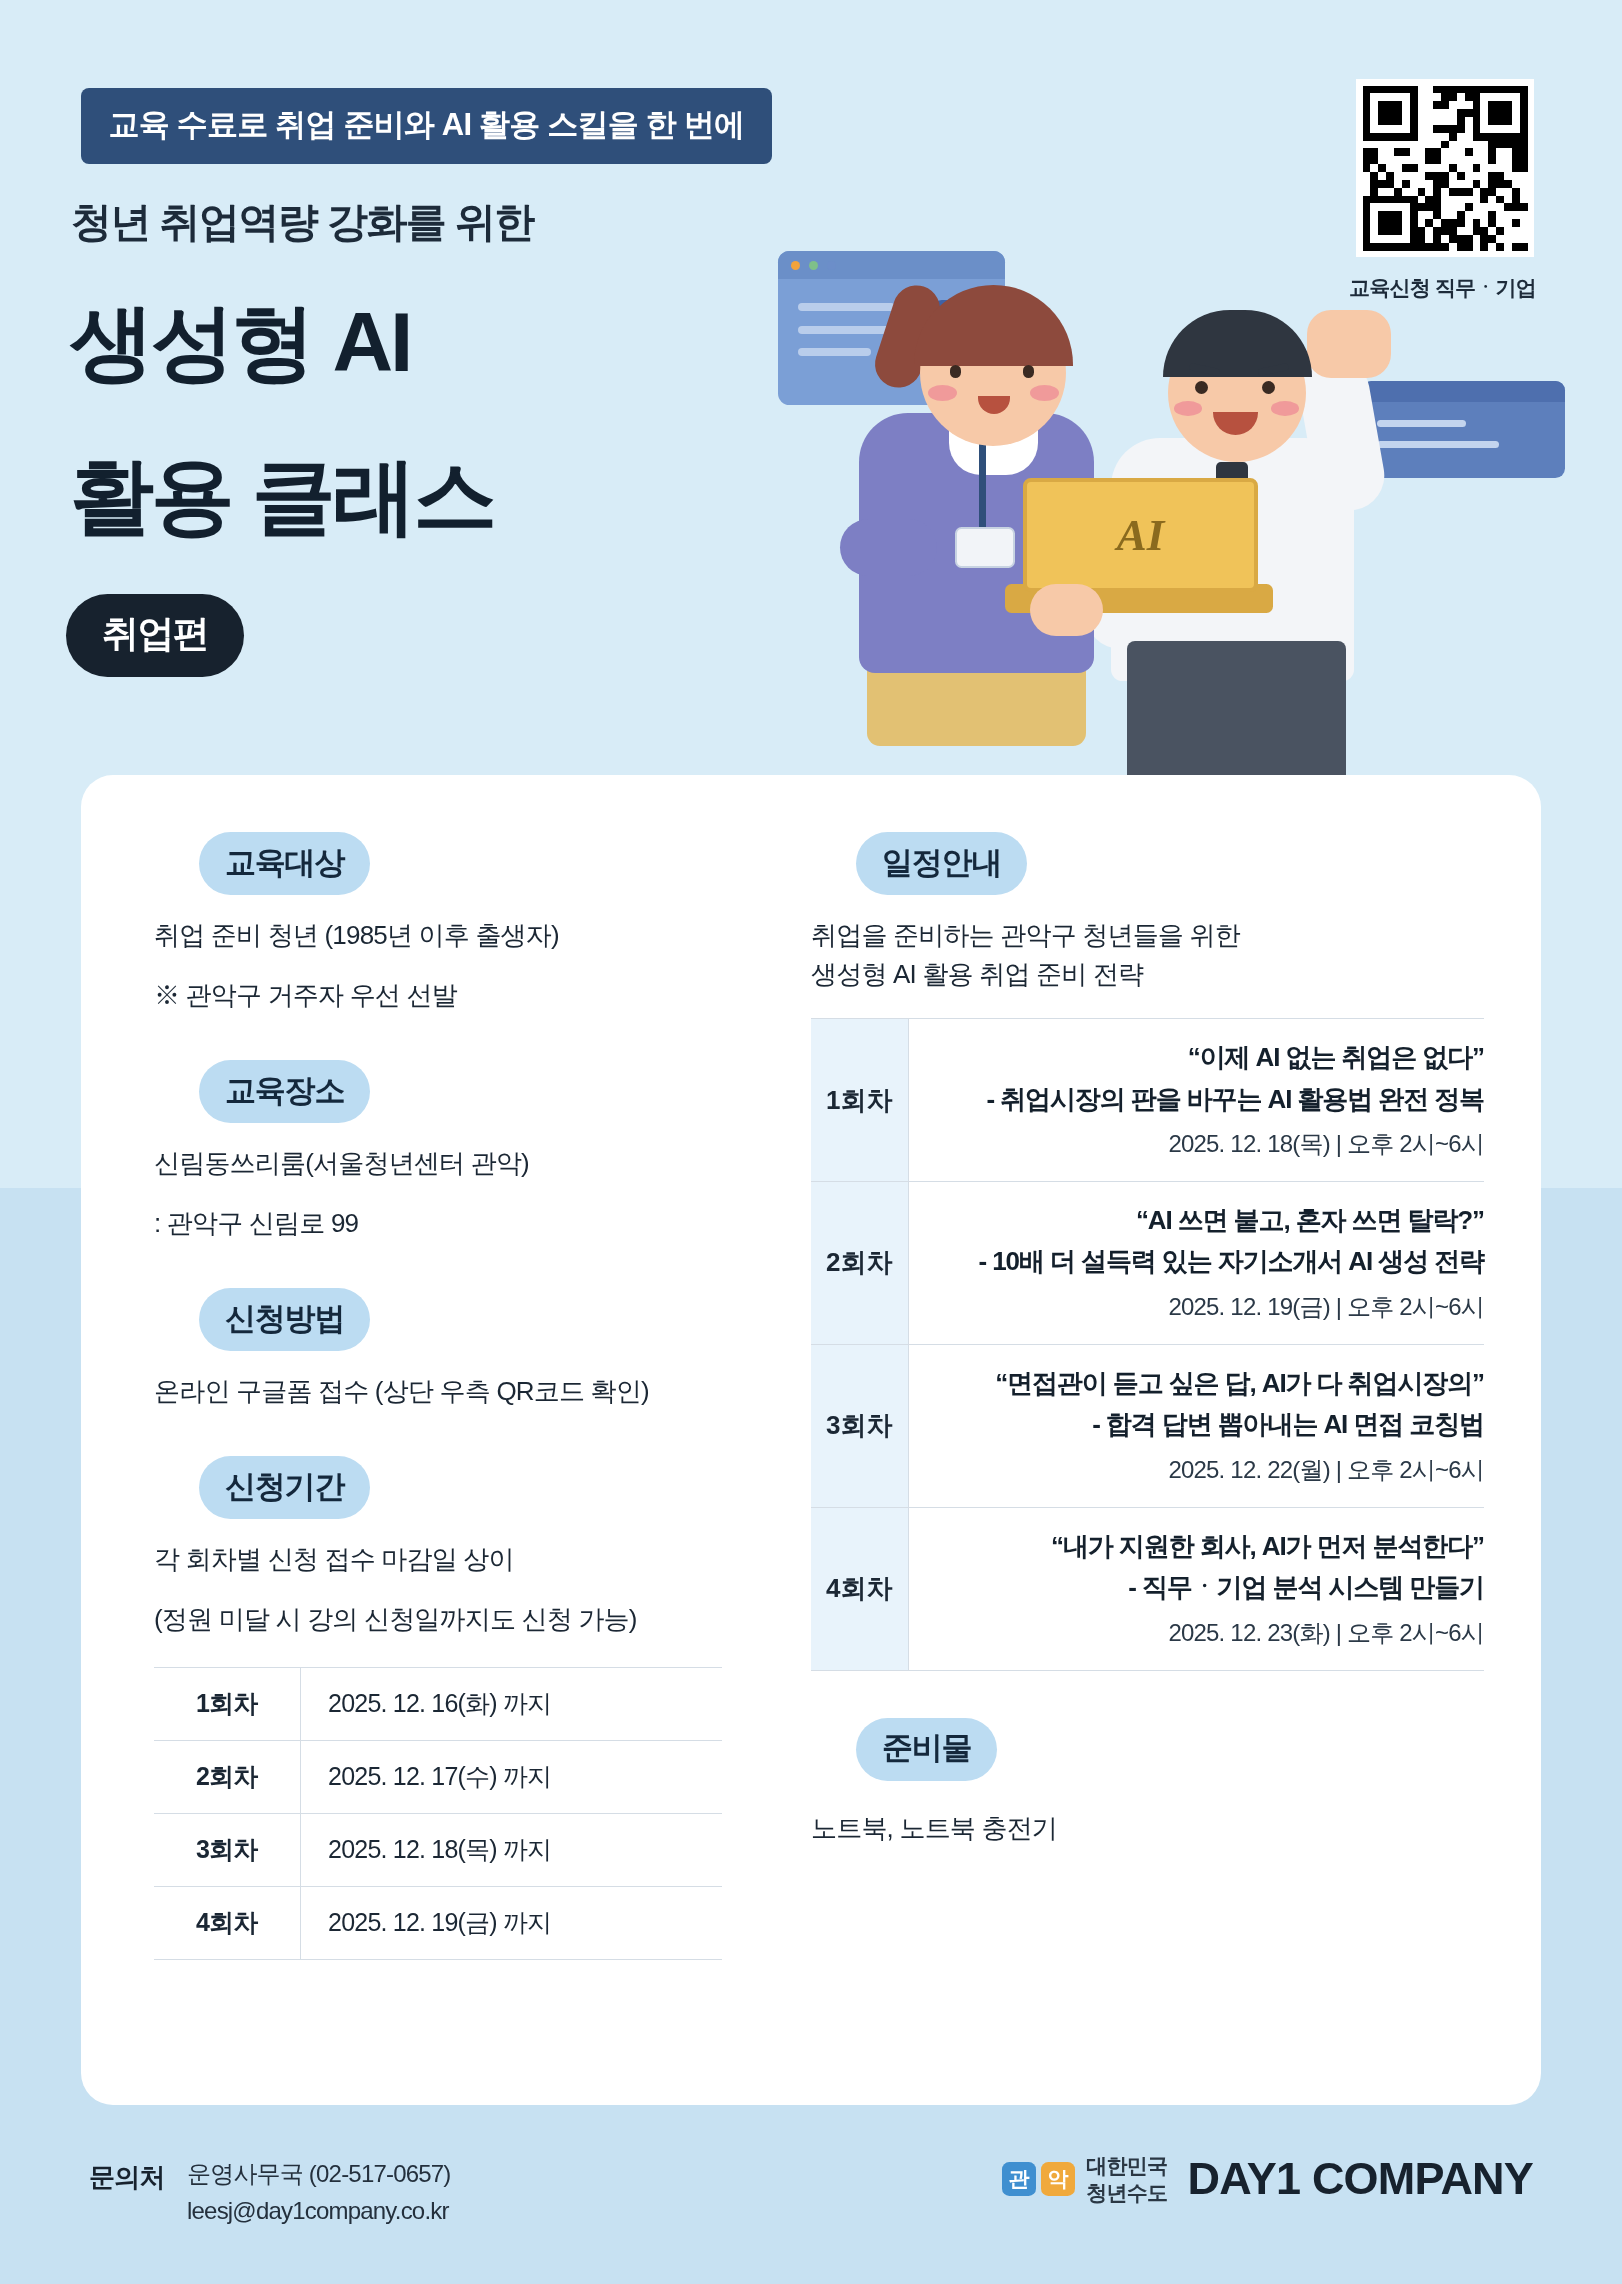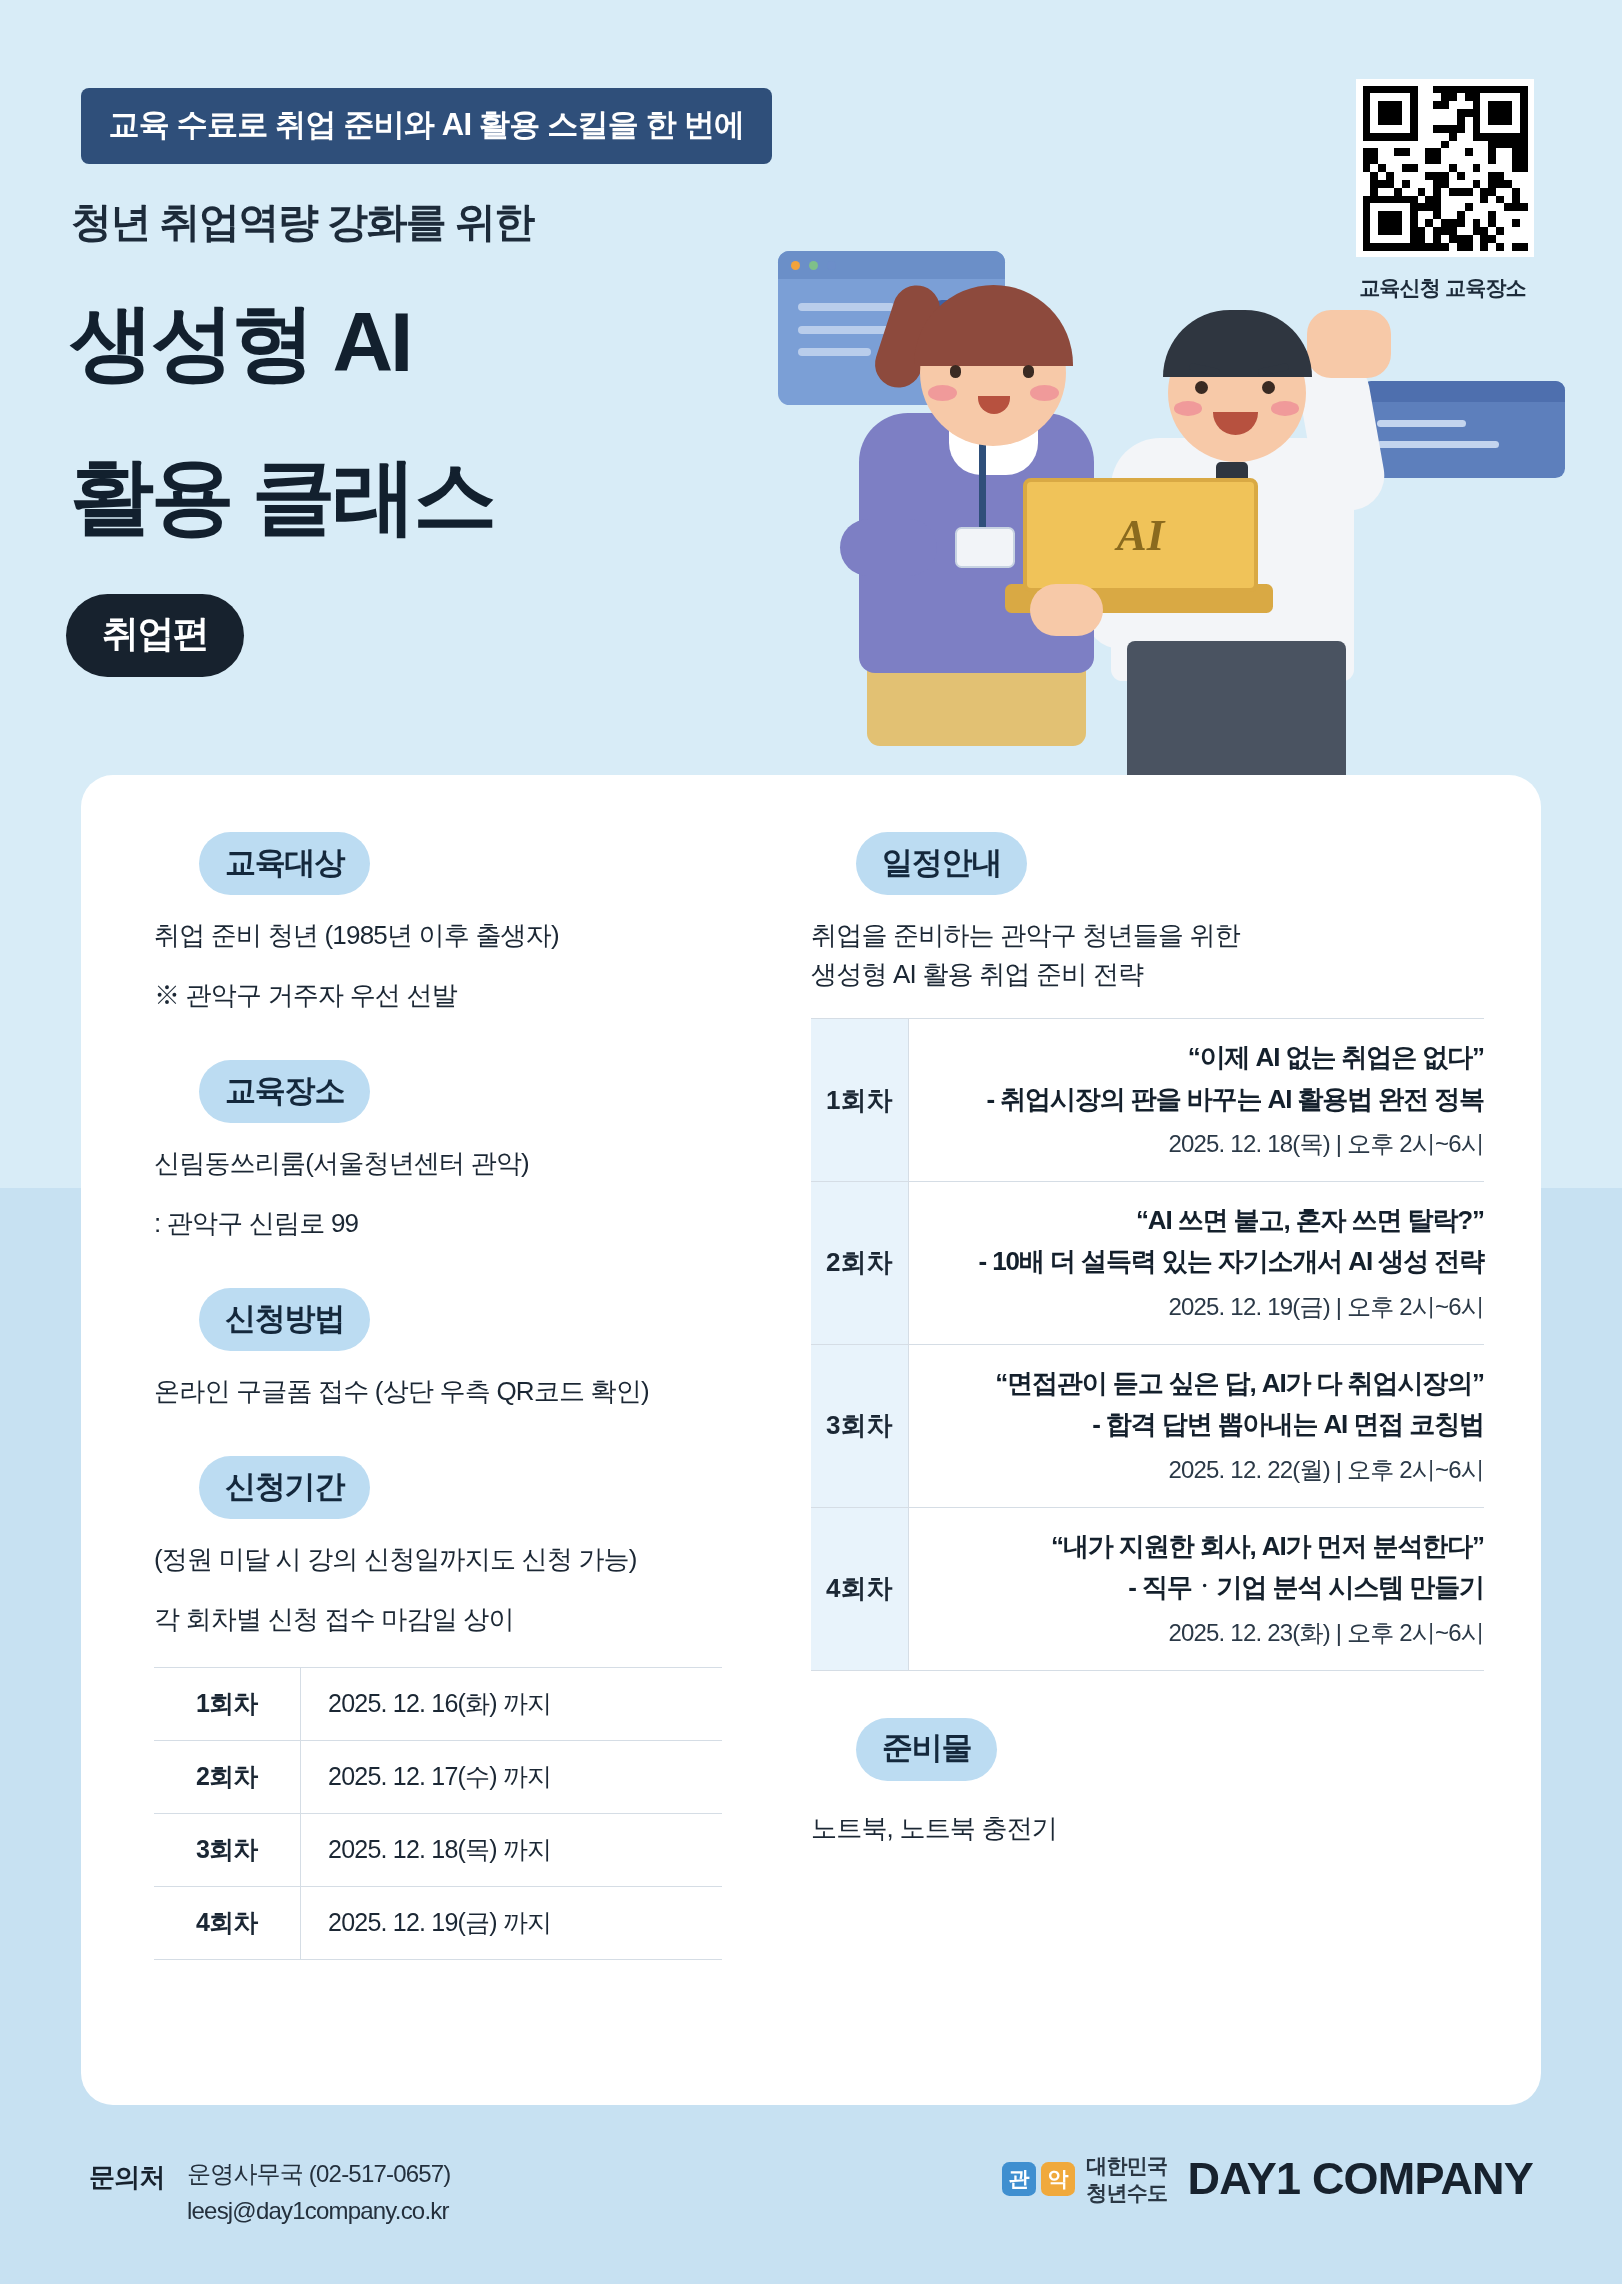--- a/index.html
+++ b/index.html
@@ -714,21 +714,21 @@
         <i></i>
         <i style="background: transparent;"></i>
         <i></i>
         <i style="background: transparent;"></i>
         <i></i>
         <i style="background: transparent;"></i>
         <i></i>
         <i></i>
       </div>
   </div>
-  <div class="qr-caption">교육신청 교육장소</div>
+  <div class="qr-caption">교육신청 직무ㆍ기업</div>
 
   <div class="illus">
     <div class="win-back">
       <div class="bar"></div>
       <span class="dot" style="left:13px;background:#f2a33c;"></span>
       <span class="dot" style="left:31px;background:#7fc08a;"></span>
       <span class="dot" style="left:49px;background:#6c8ec9;"></span>
       <span class="line" style="left:19.5px;top:52px;width:97px;"></span>
       <span class="line" style="left:19.5px;top:75px;width:122px;"></span>
       <span class="line" style="left:19.5px;top:97px;width:73px;"></span>
@@ -796,22 +796,22 @@
         <p class="body-txt">: 관악구 신림로 99</p>
       </div>
 
       <div class="blk">
         <div class="sec-tag">신청방법</div>
         <p class="body-txt">온라인 구글폼 접수 (상단 우측 QR코드 확인)</p>
       </div>
 
       <div class="blk">
         <div class="sec-tag">신청기간</div>
+        <p class="body-txt">각 회차별 신청 접수 마감일 상이</p>
         <p class="body-txt">(정원 미달 시 강의 신청일까지도 신청 가능)</p>
-        <p class="body-txt">각 회차별 신청 접수 마감일 상이</p>
         <table class="dl-table">
           <tbody id="deadlineBody">
               <tr>
                 <td class="num">1회차</td>
                 <td class="val">2025. 12. 16(화) 까지</td>
               </tr>
               <tr>
                 <td class="num">2회차</td>
                 <td class="val">2025. 12. 17(수) 까지</td>
               </tr>

